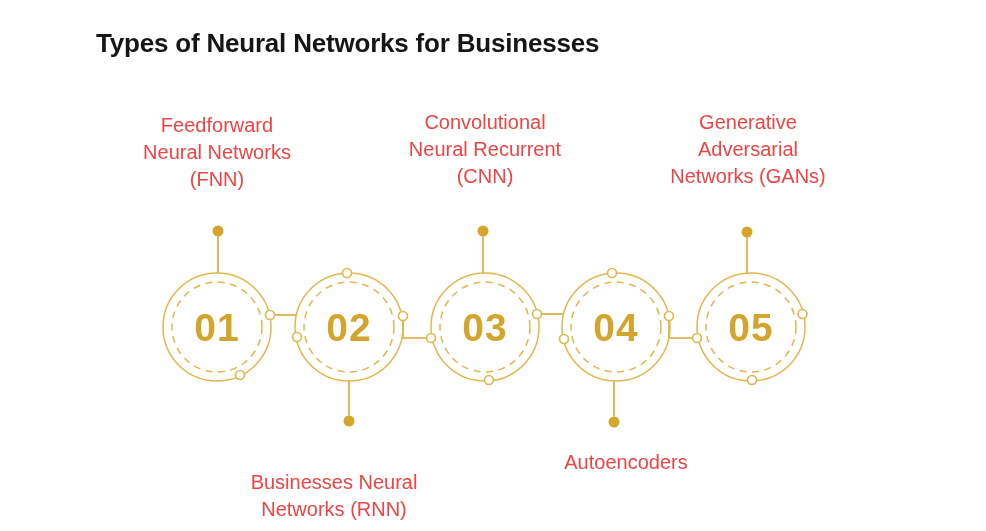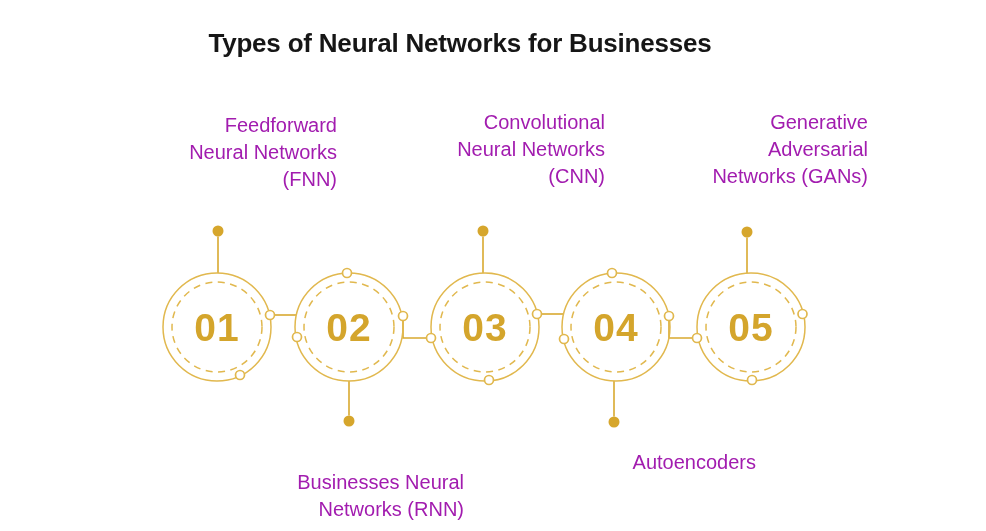--- a/index.html
+++ b/index.html
@@ -5,35 +5,35 @@
   html,body{margin:0;padding:0;background:#ffffff;}
   .canvas{
     position:relative;
     width:986px;height:531px;
     background:#ffffff;
     overflow:hidden;
     font-family:"Liberation Sans", sans-serif;
   }
   .title{
     position:absolute;
-    left:110px;top:28px;width:700px;
+    left:96px;top:28px;width:700px;
     margin:0;
-    text-align:center;
+    text-align:left;
     font-size:26px;
     font-weight:bold;
     letter-spacing:-0.2px;
     color:#161616;
   }
   .label{
     position:absolute;
-    text-align:right;
+    text-align:center;
     white-space:pre-line;
     font-size:20px;
     line-height:27px;
-    color:#a21caf;
+    color:#ef4444;
   }
   .label-fnn{left:97px;top:112px;width:240px;}
   .label-cnn{left:365px;top:109px;width:240px;}
   .label-gans{left:628px;top:109px;width:240px;}
   .label-rnn{left:204px;top:469px;width:260px;}
   .label-auto{left:496px;top:449px;width:260px;}
   svg.diagram{position:absolute;left:0;top:0;}
   .ring{fill:none;stroke:#E1B84E;stroke-width:1.5;}
   .ring-dashed{fill:none;stroke:#E1B84E;stroke-width:1.5;stroke-dasharray:7 5.5;}
   .stem{stroke:#D9A92F;stroke-width:1.6;}
@@ -55,21 +55,21 @@
 <div class="canvas">
 
   <h1 class="title">Types of Neural Networks for Businesses</h1>
 
   <div class="label label-fnn">Feedforward
 Neural Networks
 (FNN)</div>
   <div class="label label-rnn">Businesses Neural
 Networks (RNN)</div>
   <div class="label label-cnn">Convolutional
-Neural Networks
+Neural Recurrent
 (CNN)</div>
   <div class="label label-auto">Autoencoders</div>
   <div class="label label-gans">Generative
 Adversarial
 Networks (GANs)</div>
 
   <svg class="diagram" width="986" height="531" viewBox="0 0 986 531" xmlns="http://www.w3.org/2000/svg">
 
     <path class="conn" d="M 274.5 315 H 296"></path>
     <path class="conn" d="M 403 320.5 V 338 H 426.5"></path>

